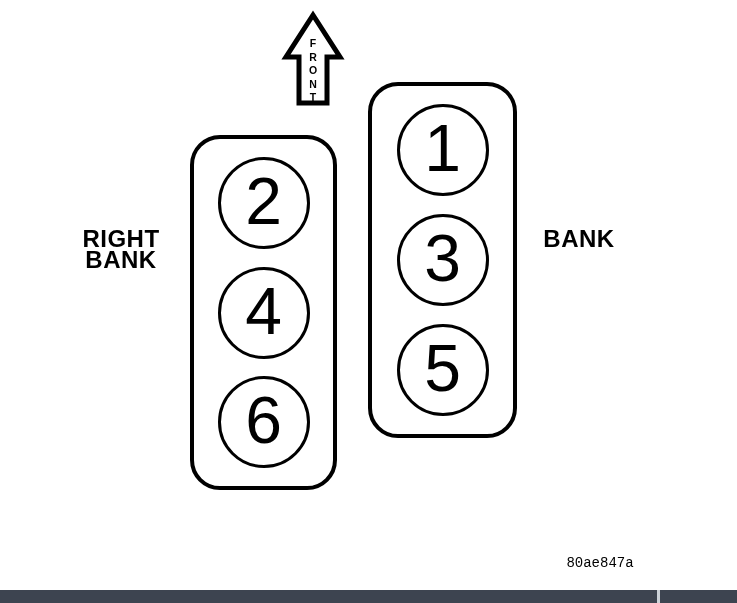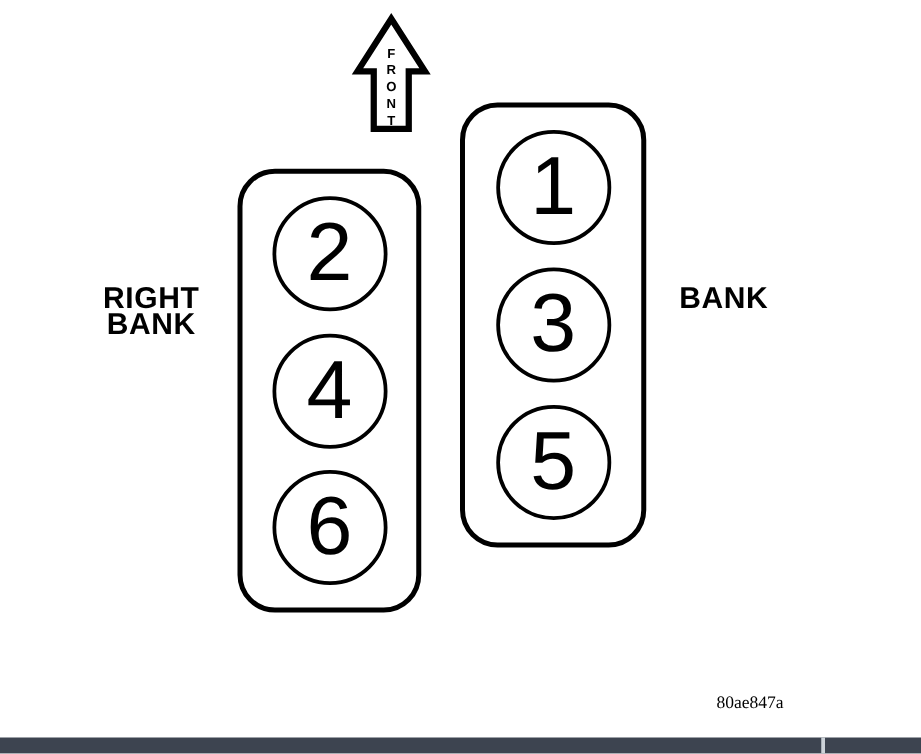--- a/index.html
+++ b/index.html
@@ -95,21 +95,21 @@
     font-weight: 700;
     letter-spacing: 0.5px;
     white-space: nowrap;
   }
   .figure-code {
     position: absolute;
     left: 555px;
     top: 555px;
     width: 90px;
     text-align: center;
-    font-family: Liberation Serif, serif;
+    font-family: Liberation Mono, monospace;
     font-size: 14px;
   }
 
   
   .bottom-bar {
     position: absolute;
     left: 0;
     top: 590px;
     width: 737px;
     height: 13px;

